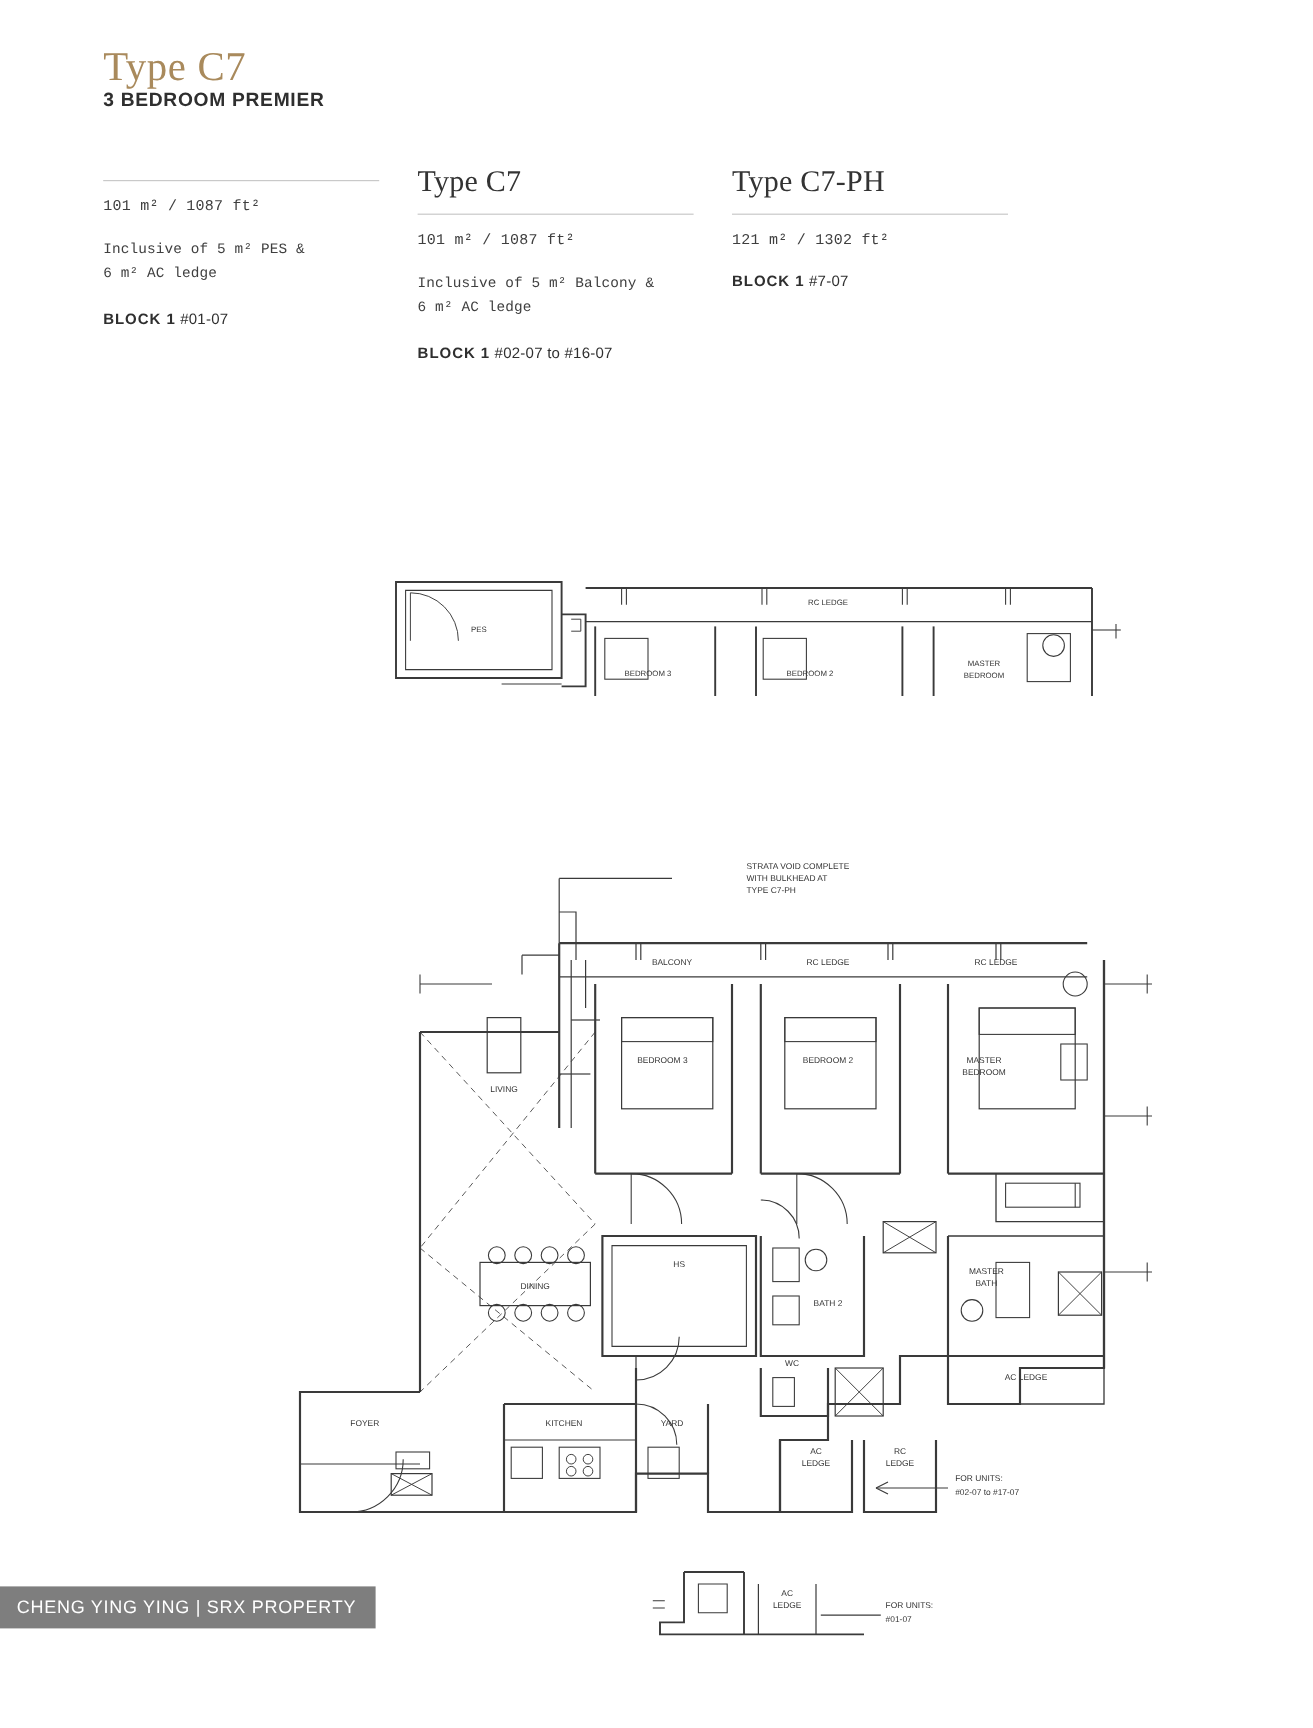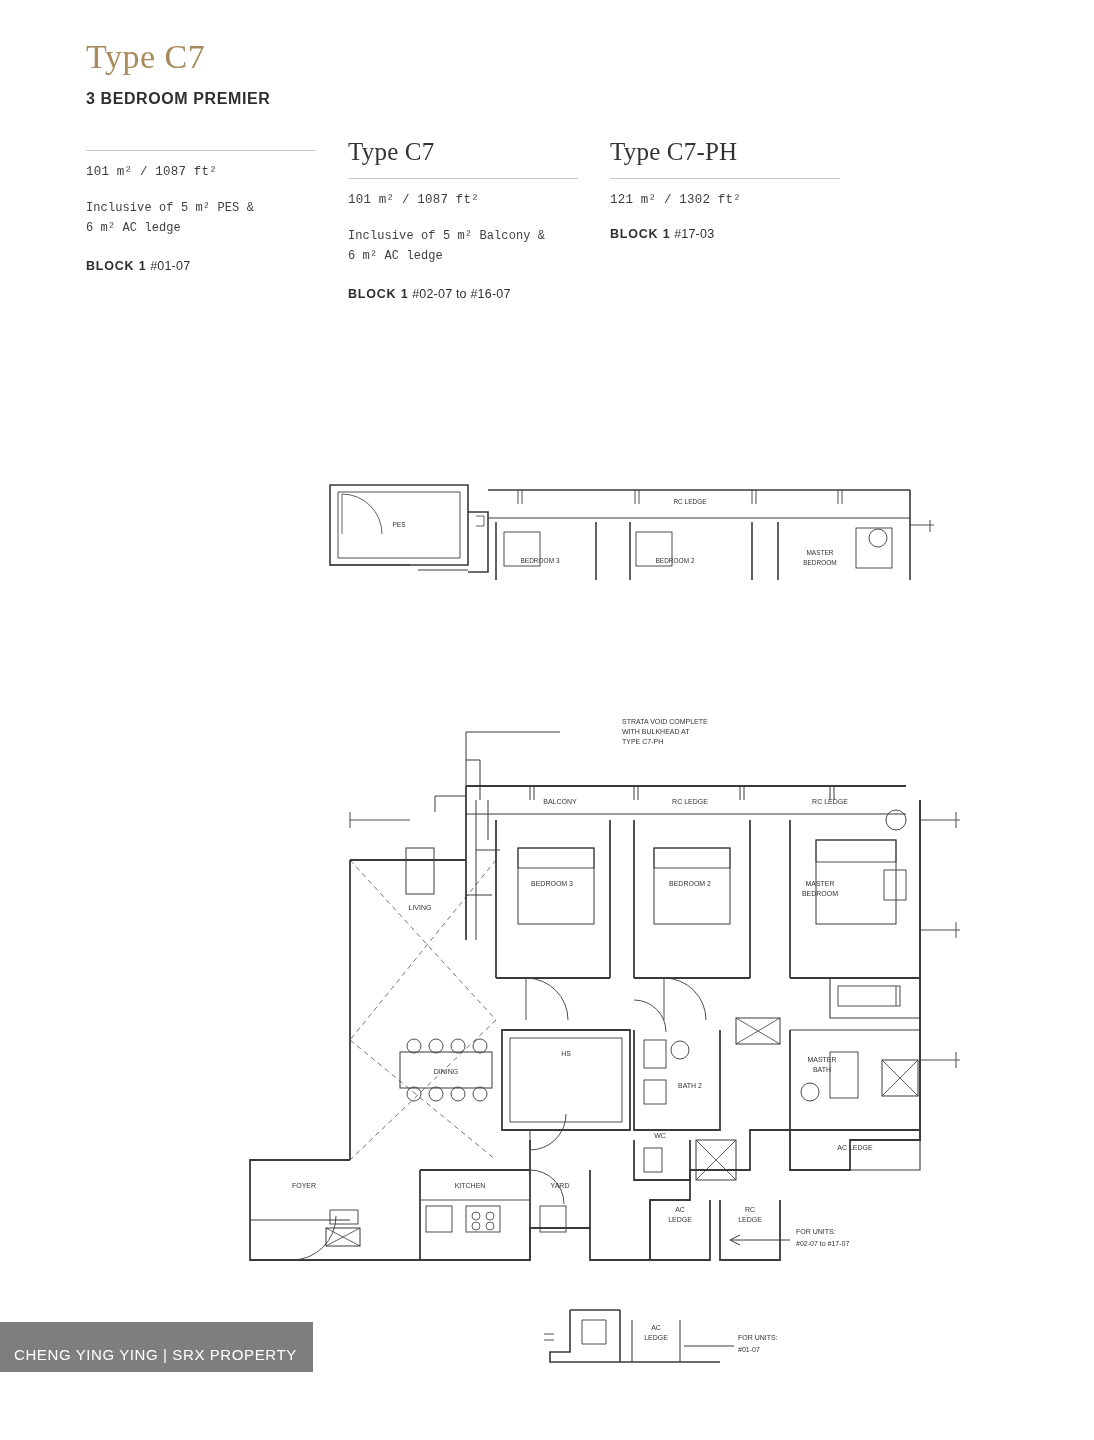--- a/index.html
+++ b/index.html
@@ -28,21 +28,21 @@
     color: #a98a5c;
     letter-spacing: 0.5px;
     line-height: 1.1;
     font-weight: 400;
   }
   .type-subtitle {
     font-size: 16px;
     font-weight: bold;
     color: #2f2f2f;
     letter-spacing: 0.6px;
-    margin-top: 15px;
+    margin-top: 0;
   }
 
   
   .variants {
     position: absolute;
     left: 86px;
     top: 138px;
     width: 920px;
   }
   .variant {
@@ -120,21 +120,21 @@
 
   
   .watermark {
     position: absolute;
     left: 0;
     top: 1322px;
     background: rgba(90,90,90,0.78);
     color: #ffffff;
     font-size: 15px;
     letter-spacing: 0.6px;
-    padding: 24px 16px 9px 14px;
+    padding: 9px 16px 9px 14px;
   }
 </style>
 </head>
 <body>
 
 <div class="header">
   <div class="type-title">Type C7</div>
   <div class="type-subtitle">3 BEDROOM PREMIER</div>
 </div>
 
@@ -166,21 +166,21 @@
       <span>#02-07 to #16-07</span>
     </div>
   </div>
 
   <div class="variant v2">
     <h2>Type C7-PH</h2>
     <div class="rule"></div>
     <div class="area">121 m² / 1302 ft²</div>
     <div class="block">
       <b>BLOCK 1</b>
-      <span>#17-03</span>
+      <span>#7-07</span>
     </div>
   </div>
 
 </div>
 
 <div class="plan" id="plan-top">
 <svg width="680" height="140" viewBox="0 0 680 140" xmlns="http://www.w3.org/2000/svg">
   <g fill="none" stroke="#3a3a3a" stroke-width="1.6">
 
     <path d="M30 15 L30 95 L168 95 L168 15 Z"></path>

